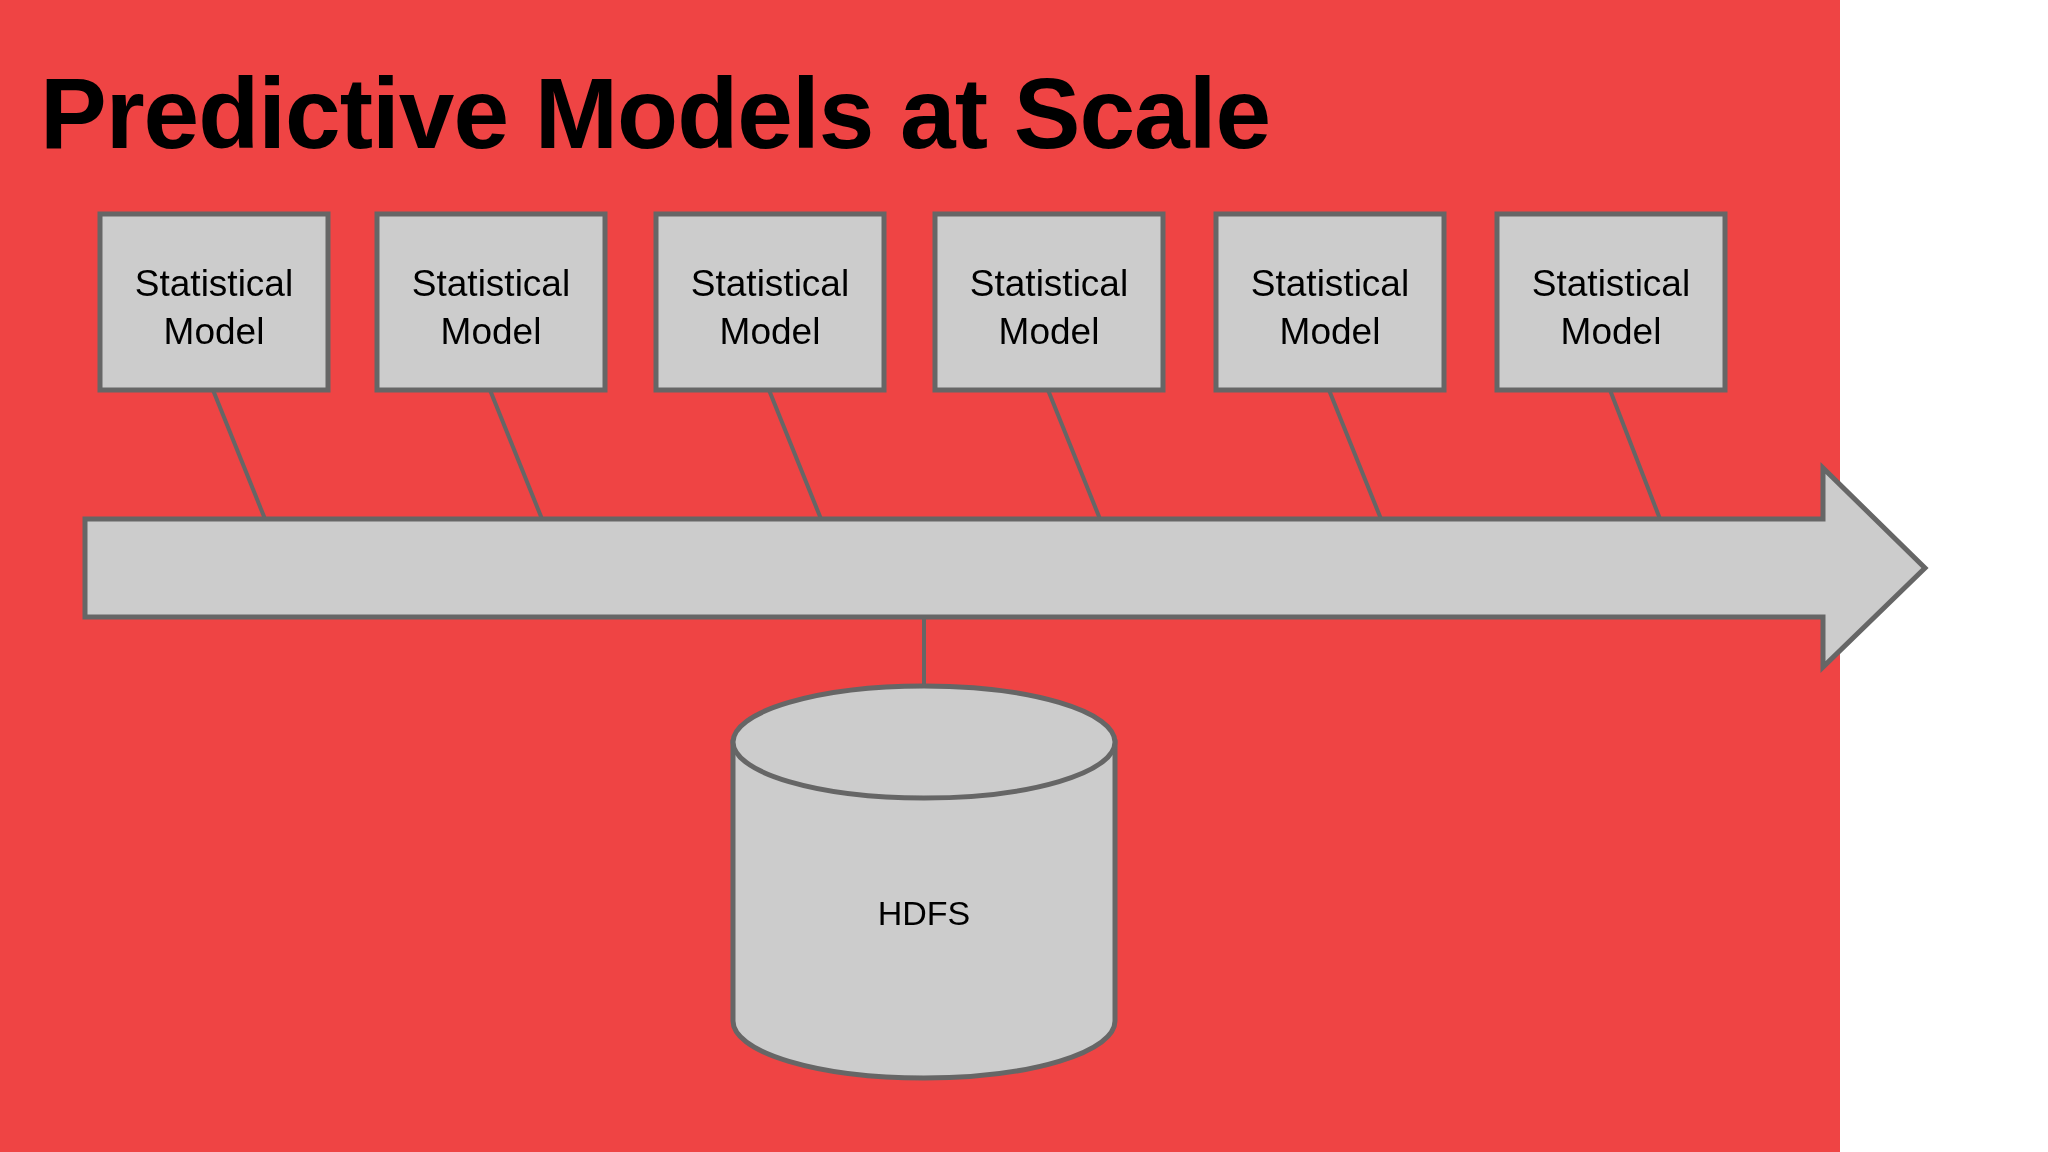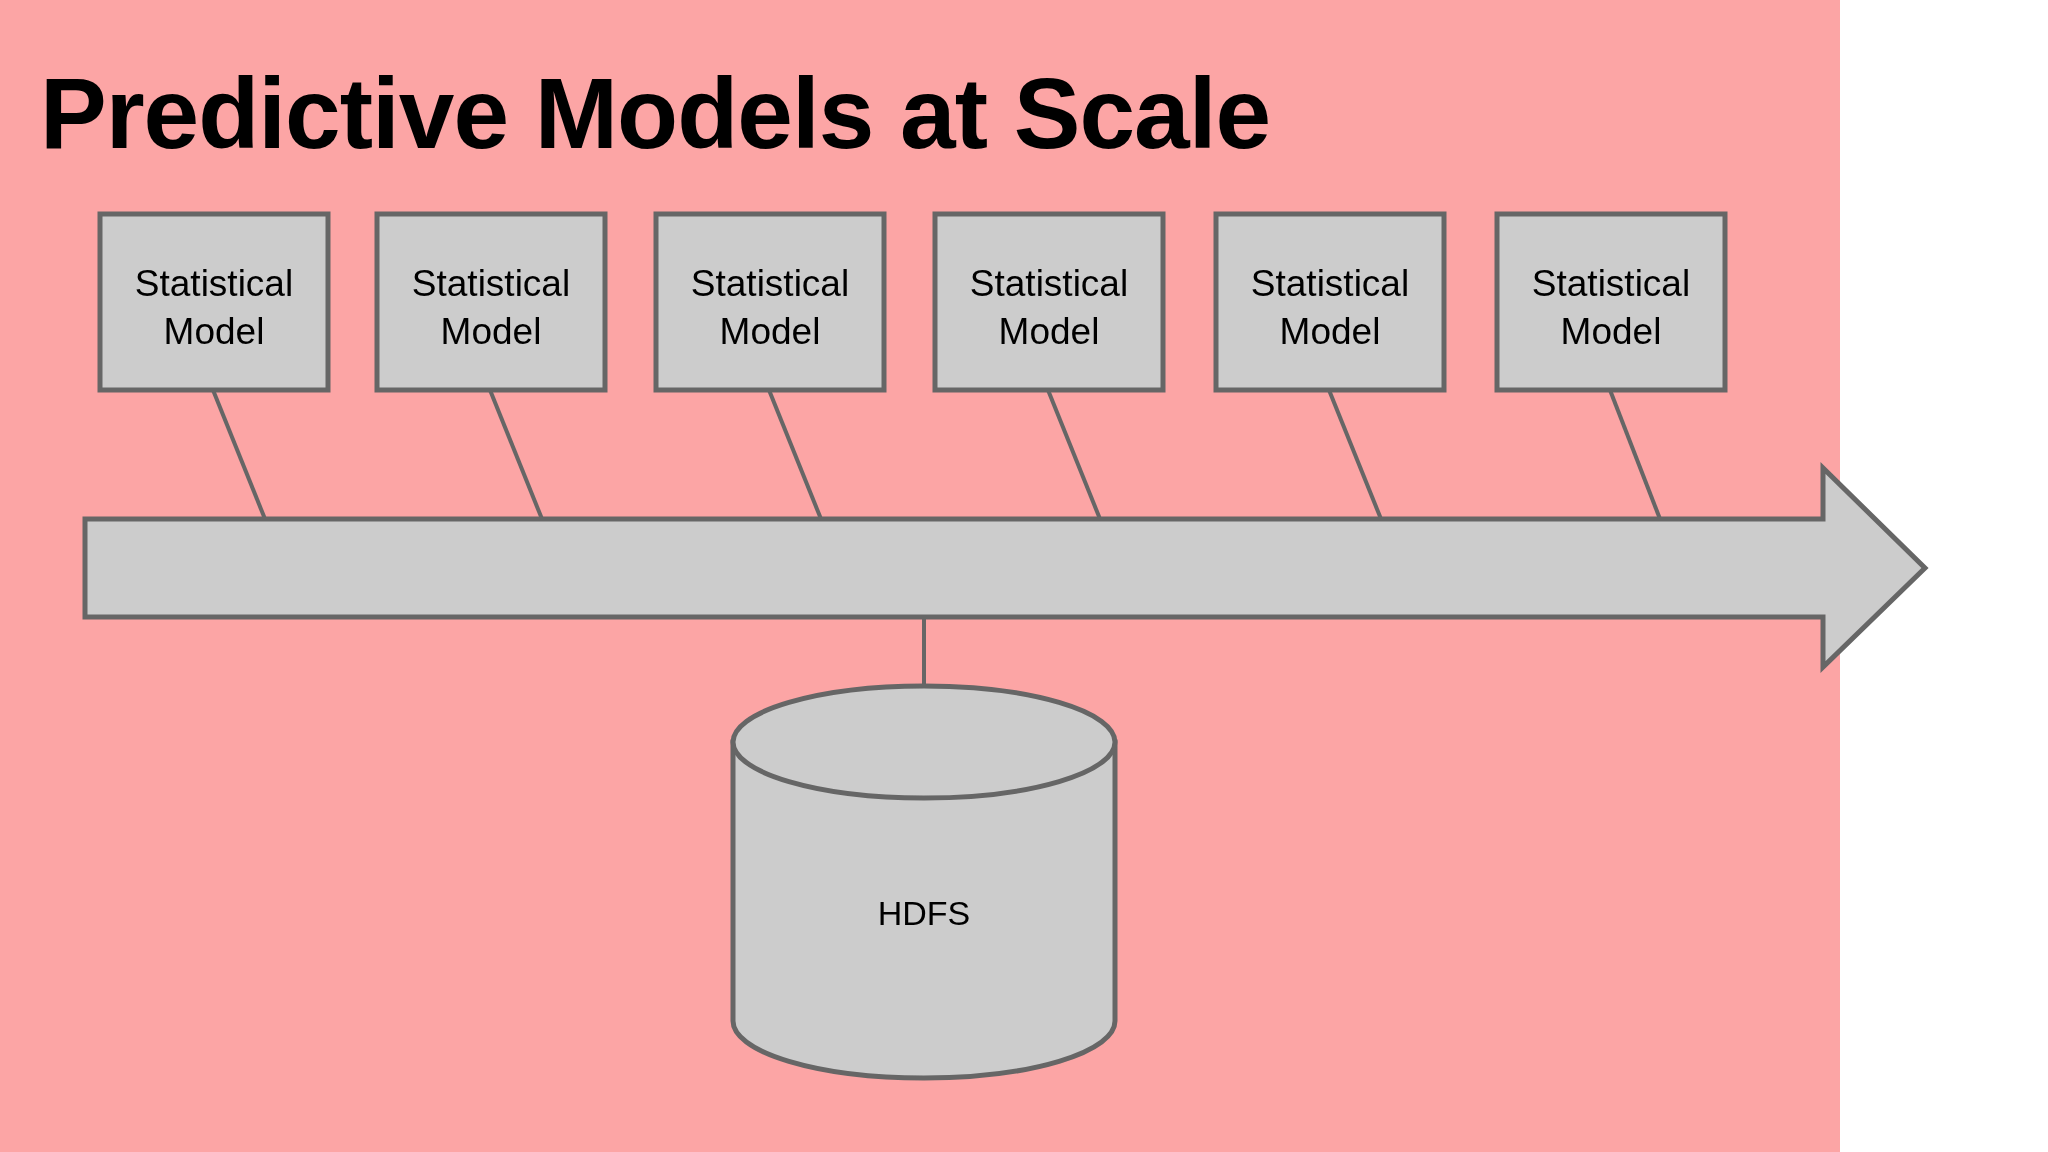--- a/index.html
+++ b/index.html
@@ -10,21 +10,21 @@
   body {
     width: 2048px;
     height: 1152px;
     overflow: hidden;
     font-family: "Liberation Sans", sans-serif;
   }
   #stage {
     position: relative;
     width: 1840px;
     height: 1152px;
-    background: #fca5a5;
+    background: #ef4444;
   }
   #slide-title {
     position: absolute;
     left: 40px;
     top: 58px;
     font-family: "Liberation Sans", sans-serif;
     font-weight: bold;
     font-size: 100px;
     line-height: 110px;
     letter-spacing: -1px;

